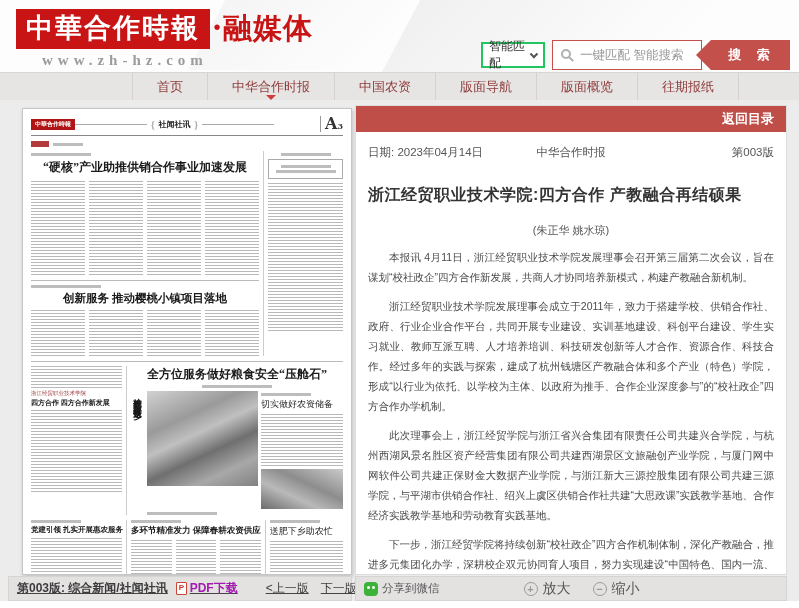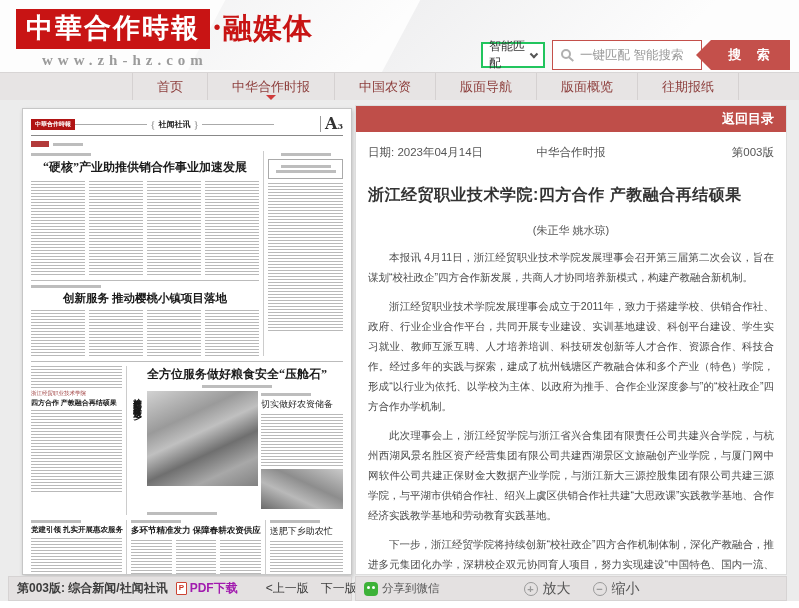--- a/index.html
+++ b/index.html
@@ -91,21 +91,21 @@
   .meta { display:flex; padding:13px 12px 0; font-size:11.5px; color:#555; }
   .meta .m1 { flex:1; text-align:left; }
   .meta .m2 { flex:1; text-align:center; }
   .meta .m3 { flex:1; text-align:right; }
   .a-title { font-size:16px; font-weight:bold; color:#333; padding:25px 12px 0; letter-spacing:.5px; white-space:nowrap; }
   .a-author { text-align:center; font-size:11px; color:#555; margin-top:17px; }
   .a-body p { font-size:10.5px; color:#4a4a4a; line-height:20px; text-indent:2em; text-align:justify; margin:9px 12px 0; }
 
   
   .footer-left, .footer-right { position:absolute; top:576px; height:25px; background:#e4e1e1; border:1px solid #d6d3d3; display:flex; align-items:center; font-size:12px; color:#444; }
-  .footer-left { left:8px; width:344px; padding:0 8px; }
+  .footer-left { left:8px; width:344px; padding:0 8px;text-decoration:underline; }
   .footer-right { left:355px; width:432px; padding:0 8px; }
   .pg-info { font-weight:bold; color:#3c3c3c; white-space:nowrap; }
   .pdf-ic { width:11px; height:13px; background:#fff; border:1px solid #cc4433; border-radius:1px; margin:0 3px 0 8px; position:relative; flex:none; }
   .pdf-ic::after { content:"P"; position:absolute; left:2px; top:0px; font-size:8px; font-weight:bold; color:#cc3322; }
   .pdf-link { font-weight:bold; color:#a21caf; cursor:pointer; white-space:nowrap; }
   .pager { margin-left:28px; display:flex; gap:12px; white-space:nowrap; }
   .pager span { cursor:pointer; color:#3c3c3c; }
   .wechat { width:14px; height:14px; background:#3db238; border-radius:4px; position:relative; margin-right:4px; flex:none; }
   .wechat::before { content:""; position:absolute; left:3px; top:4px; width:3px; height:3px; border-radius:50%; background:#fff; }
   .wechat::after { content:""; position:absolute; left:8px; top:4px; width:3px; height:3px; border-radius:50%; background:#fff; }
@@ -204,21 +204,21 @@
         <div class="tx" style="height:150px;"></div>
       </div>
     </div>
 
     <div class="adiv"></div>
 
     <div class="secB">
       <div class="secB-left">
         <div class="tx" style="height:22px;"></div>
         <div class="kick">浙江经贸职业技术学院</div>
-        <div class="np-h4">四方合作 产教融合再结硕果</div>
+        <div class="np-h4">四方合作 四方合作新发展</div>
         <div class="tx" style="height:84px;"></div>
       </div>
       <div class="secB-rest">
         <div class="np-h3">全方位服务做好粮食安全“压舱石”</div>
         <div class="sbar w70" style="margin:0 auto 1px;"></div>
         <div class="b-row">
           <div class="vhead">护航春耕 农资科技送下乡</div>
           <div class="photo"></div>
           <div class="b-sub">
             <div class="sbar w50" style="margin:2px 0 2px;"></div>

